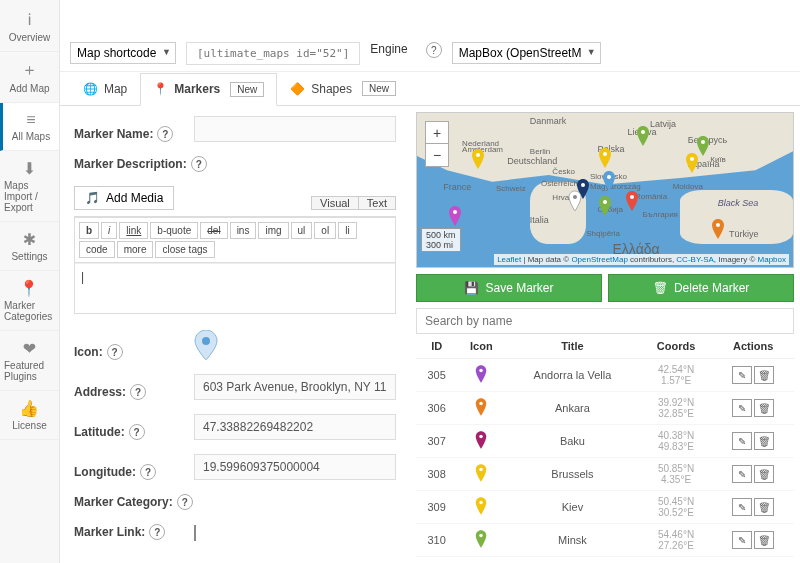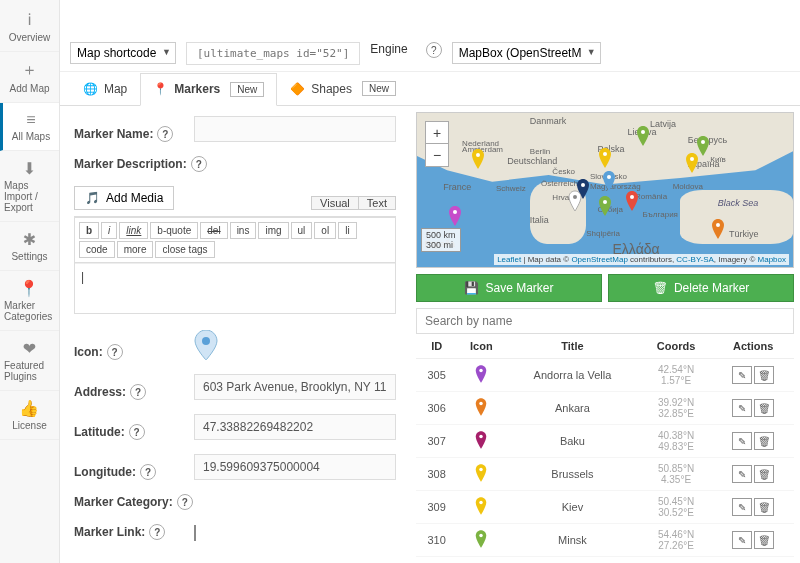--- a/index.html
+++ b/index.html
@@ -52,21 +52,21 @@
 .table th { text-align:center; padding:6px 4px; font-weight:600; color:#333; border-bottom:1px solid #eee;}
 .table td { text-align:center; padding:5px 4px; border-bottom:1px solid #f5f5f5; color:#555;}
 .table td.coords { color:#aaa; font-size:10px;}
 .iconbtn { border:1px solid #999; background:#fff; width:20px; height:18px; display:inline-flex; align-items:center; justify-content:center; cursor:pointer; margin:0 1px; font-size:10px;}
 .mini-pin { width:14px; height:18px; display:inline-block;}
 .add-media { border:1px solid #ccc; padding:4px 10px; font-size:12px; display:inline-flex; align-items:center; gap:6px; background:#fff; cursor:pointer;}
 .marker-cat { border:1px solid #888; padding:3px 6px; display:inline-flex; align-items:center; gap:4px; min-width:180px;}
 .tag { background:#eee; border:1px solid #ccc; padding:0 4px; font-size:10px; display:inline-flex; align-items:center; gap:3px;}
 .checkbox { width:14px; height:14px; border:1px solid #888;}
 .del { text-decoration:line-through;}
-.u { text-decoration:underline;font-style:italic;}
+.u { text-decoration:underline;}
 .i { font-style:italic;}
 .icon-placeholder { width:24px; height:30px; margin-right:10px;}
 </style>
 </head>
 <body>
 
 <div class="container">
   <div class="sidebar">
     <div class="sidebar-item">
         <span class="sidebar-icon">ℹ</span>

